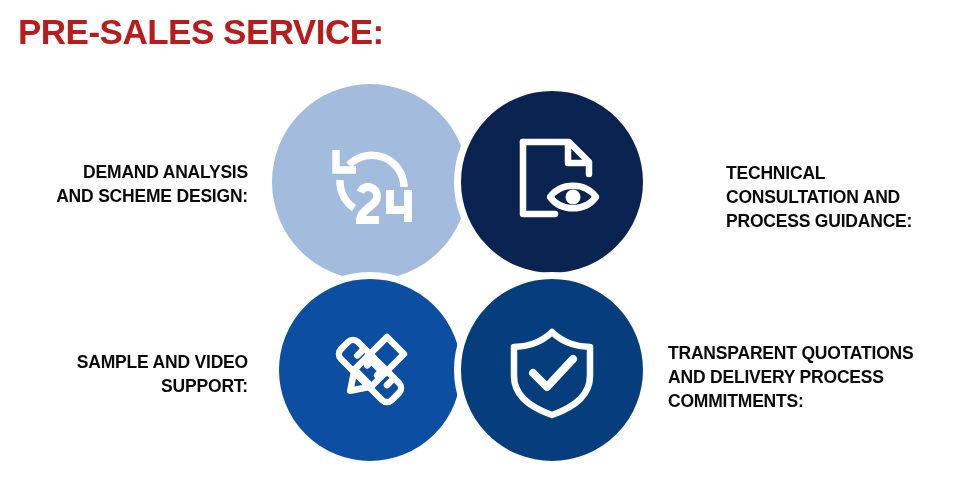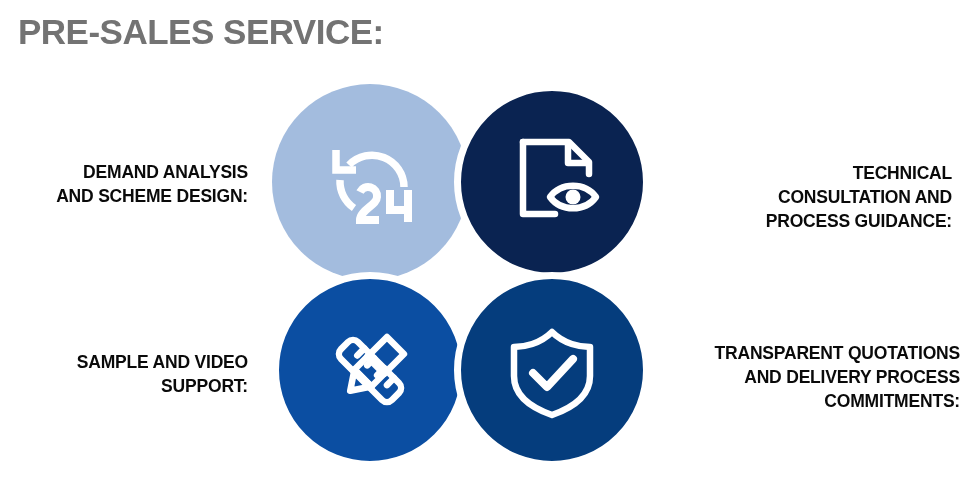--- a/index.html
+++ b/index.html
@@ -19,21 +19,21 @@
   
   .title {
     position: absolute;
     left: 18px;
     top: 14px;
     font-size: 35px;
     font-weight: bold;
     letter-spacing: -0.5px;
     line-height: 1.05;
     white-space: nowrap;
-    color: #737373;
+    color: #b91c1c;
   }
 
   
   .cluster {
     position: absolute;
     left: 268px;
     top: 82px;
     width: 400px;
     height: 400px;
   }
@@ -74,21 +74,21 @@
   .label {
     position: absolute;
     font-size: 17.5px;
     font-weight: bold;
     line-height: 1.38;
     letter-spacing: -0.2px;
     color: #0a0a0a;
     white-space: pre-line;
   }
   .label-left  { text-align: right; }
-  .label-right { text-align: right; }
+  .label-right { text-align: left; }
 
   .label-demand    { right: 712px; top: 160px; width: 260px; }
   .label-sample    { right: 712px; top: 350px; width: 260px; }
   .label-technical { left: 726px;  top: 161px; width: 226px; }
   .label-quotation { left: 668px;  top: 341px; width: 292px; }
 </style>
 </head>
 <body>
 
 <div class="title">PRE-SALES SERVICE:</div>

